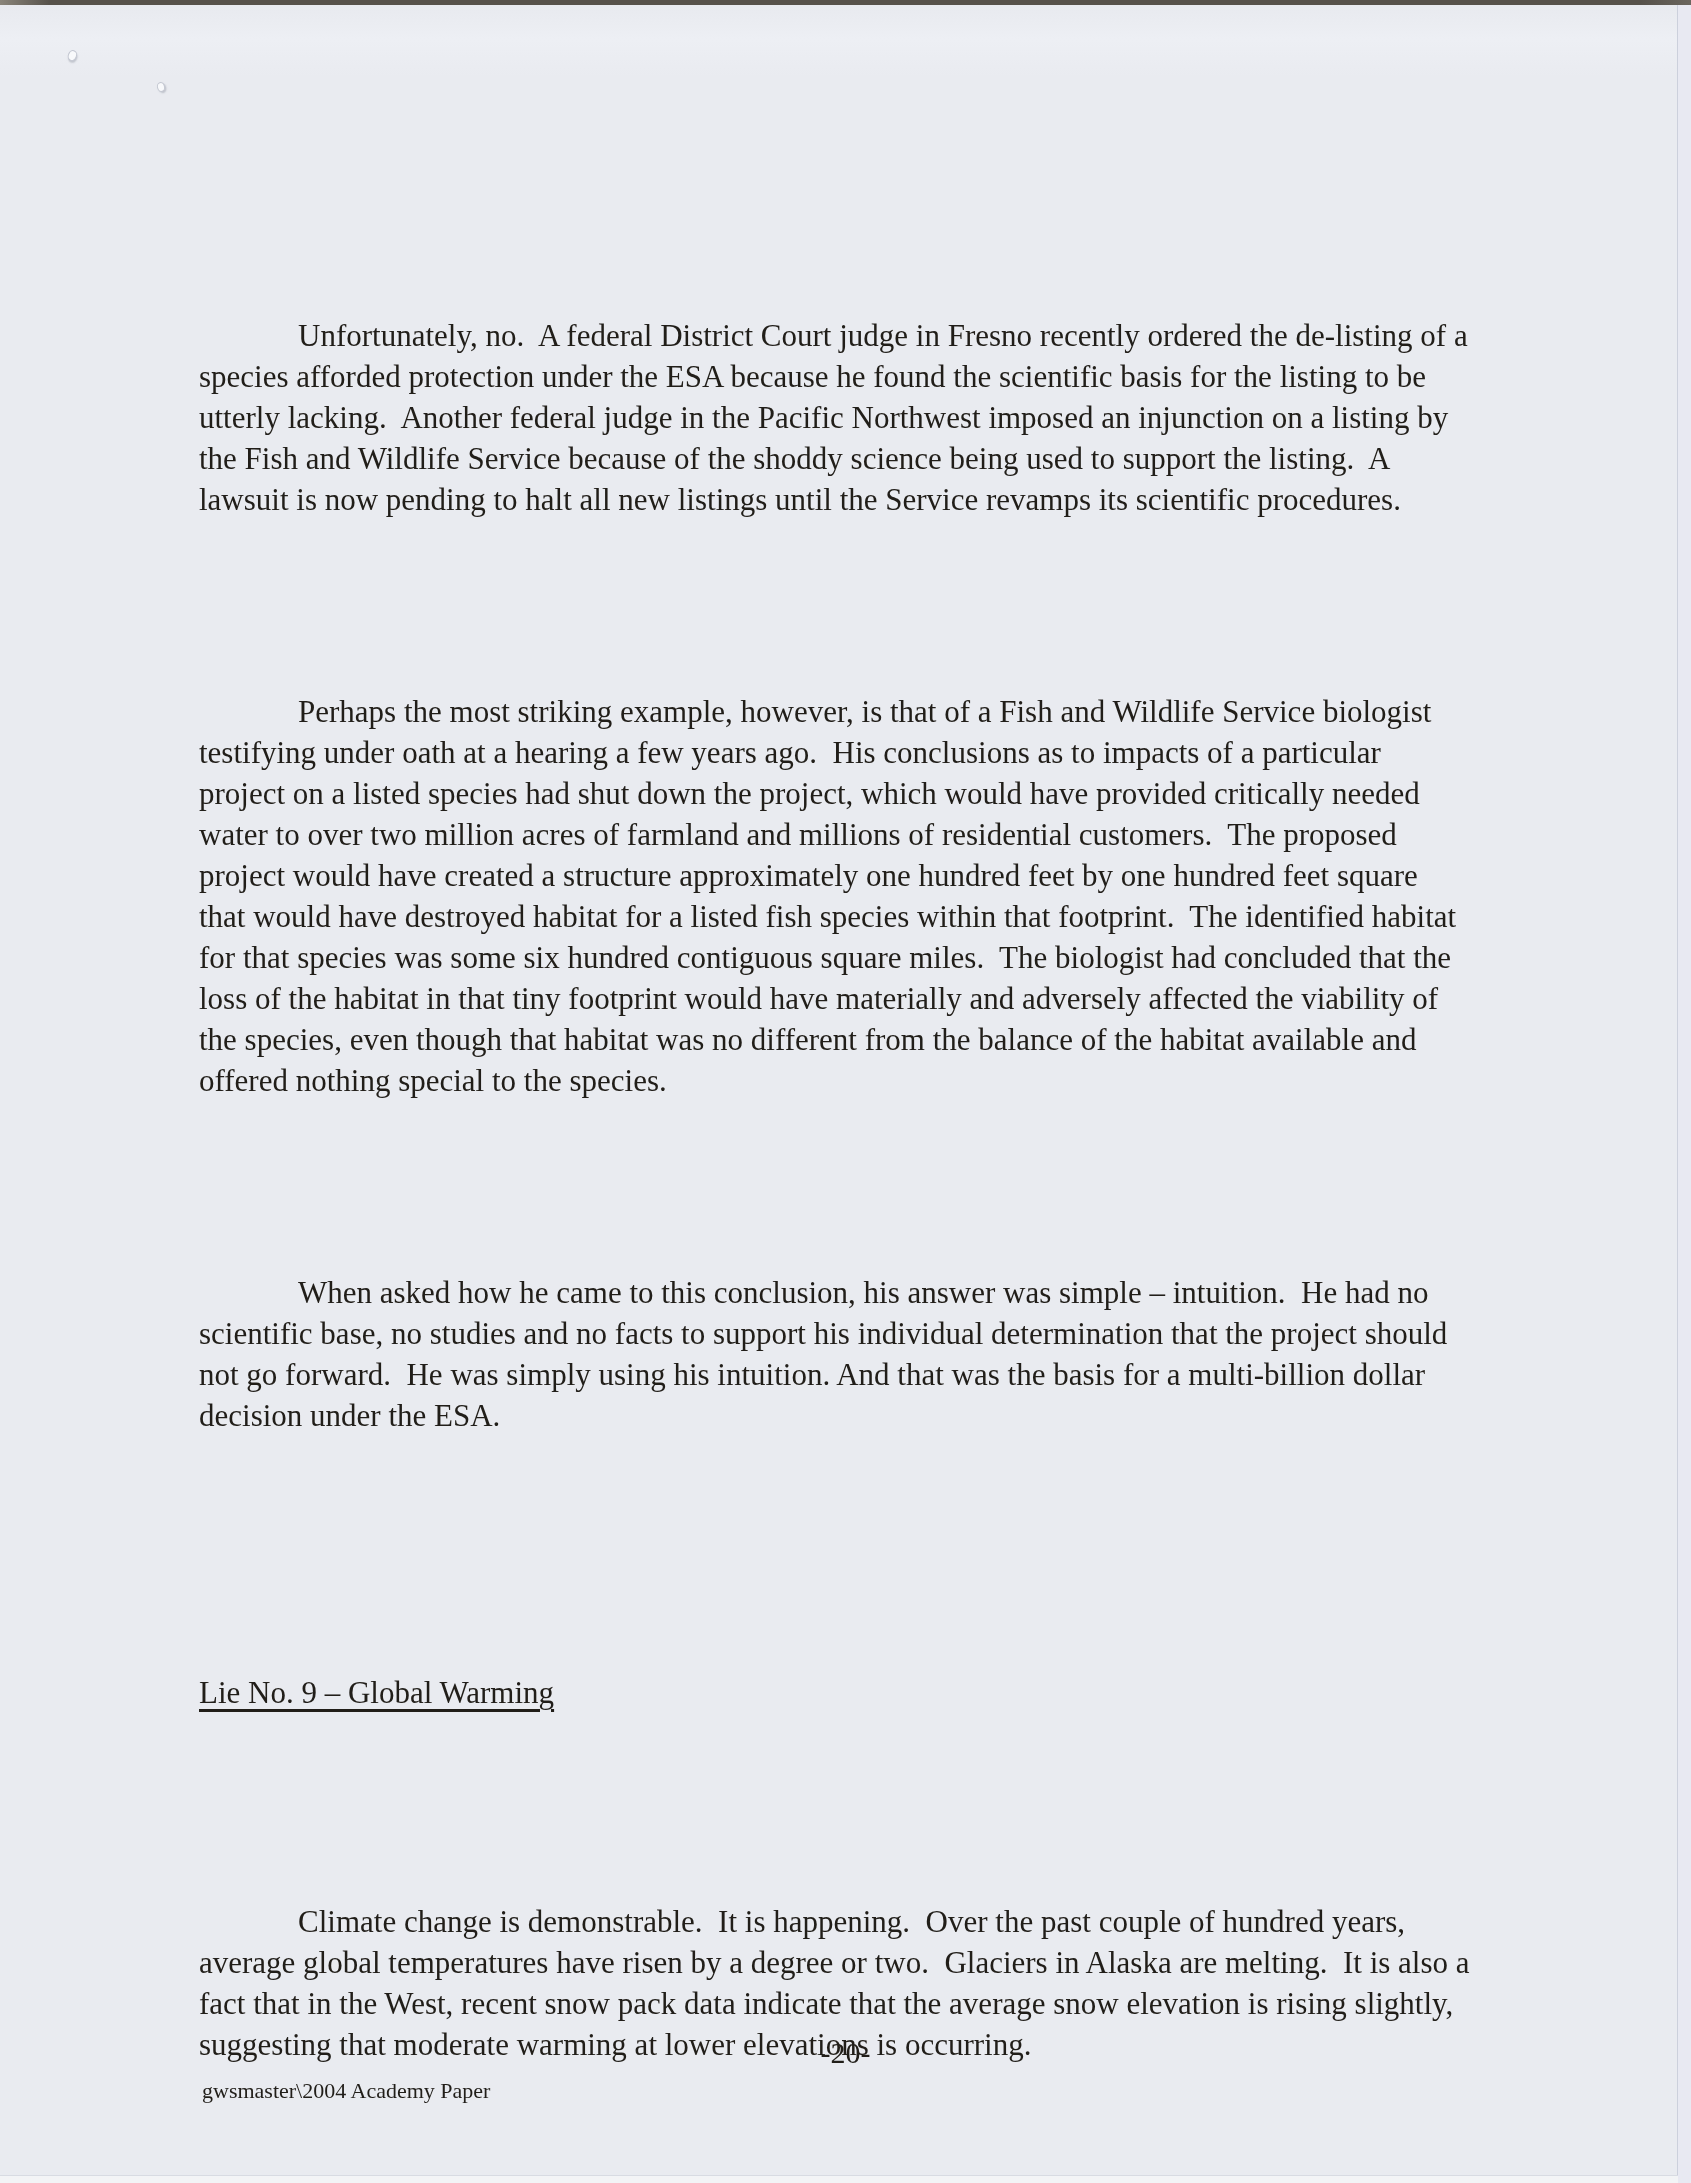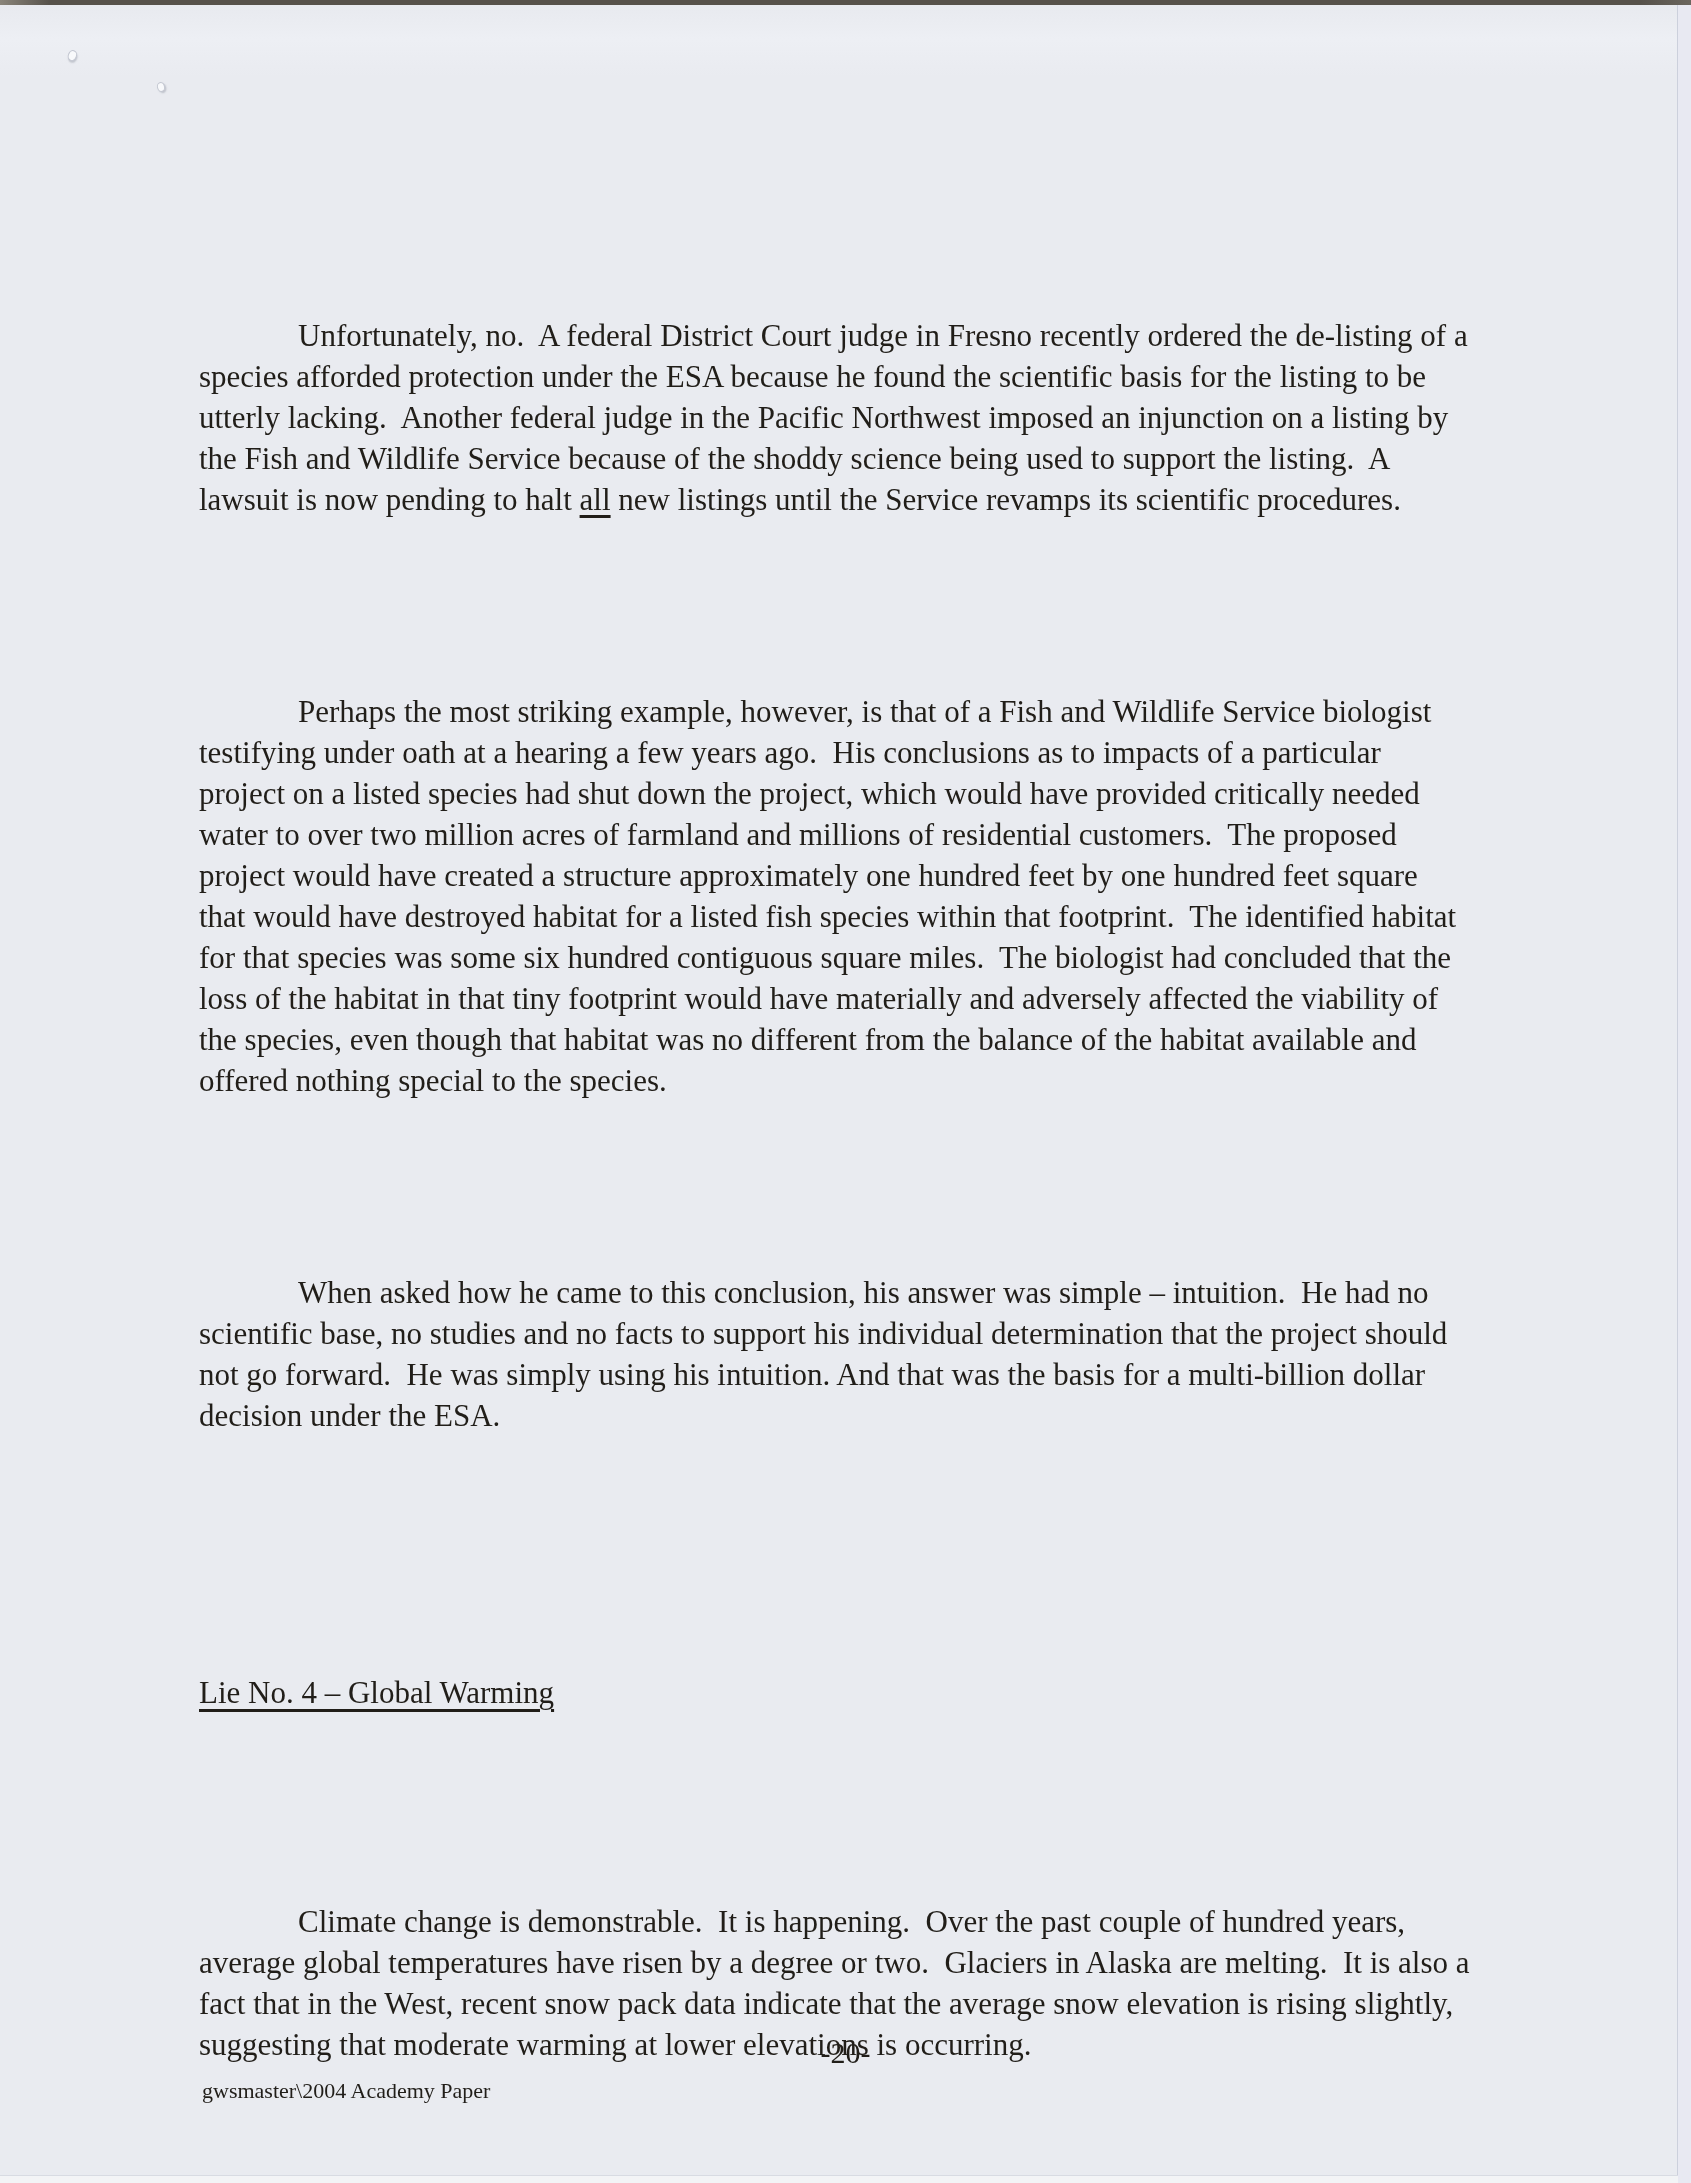--- a/index.html
+++ b/index.html
@@ -69,21 +69,20 @@
     font-size: 31px;
     font-weight: normal;
     line-height: 41px;
     margin: 65px 0 65px 0;
     text-decoration: underline;
     text-decoration-thickness: 2.5px;
     text-underline-offset: 6px;
     white-space: pre-wrap;
   }
   .u {
-    text-decoration: underline;
     text-decoration-thickness: 3px;
     text-underline-offset: 5px;
   }
   .page-number {
     position: absolute;
     left: 0; right: 0;
     top: 2035px;
     text-align: center;
     font-size: 30px;
     line-height: 35px;
@@ -108,21 +107,21 @@
   <div class="speck s2"></div>
 
   <div class="content">
 
     <p class="para"><span>Unfortunately, no.  A federal District Court judge in Fresno recently ordered the de-listing of a species afforded protection under the ESA because he found the scientific basis for the listing to be utterly lacking.  Another federal judge in the Pacific Northwest imposed an injunction on a listing by the Fish and Wildlife Service because of the shoddy science being used to support the listing.  A lawsuit is now pending to halt </span><span class="u">all</span><span> new listings until the Service revamps its scientific procedures.</span></p>
 
     <p class="para">Perhaps the most striking example, however, is that of a Fish and Wildlife Service biologist testifying under oath at a hearing a few years ago.  His conclusions as to impacts of a particular project on a listed species had shut down the project, which would have provided critically needed water to over two million acres of farmland and millions of residential customers.  The proposed project would have created a structure approximately one hundred feet by one hundred feet square that would have destroyed habitat for a listed fish species within that footprint.  The identified habitat for that species was some six hundred contiguous square miles.  The biologist had concluded that the loss of the habitat in that tiny footprint would have materially and adversely affected the viability of the species, even though that habitat was no different from the balance of the habitat available and offered nothing special to the species.</p>
 
     <p class="para">When asked how he came to this conclusion, his answer was simple – intuition.  He had no scientific base, no studies and no facts to support his individual determination that the project should not go forward.  He was simply using his intuition. And that was the basis for a multi-billion dollar decision under the ESA.</p>
 
-    <h2 class="heading">Lie No. 4 – Global Warming</h2>
+    <h2 class="heading">Lie No. 9 – Global Warming</h2>
 
     <p class="para">Climate change is demonstrable.  It is happening.  Over the past couple of hundred years, average global temperatures have risen by a degree or two.  Glaciers in Alaska are melting.  It is also a fact that in the West, recent snow pack data indicate that the average snow elevation is rising slightly, suggesting that moderate warming at lower elevations is occurring.</p>
 
     
 
   </div>
 
   <div class="page-number">-20-</div>
 
   <div class="footer-note">gwsmaster\2004 Academy Paper</div>

